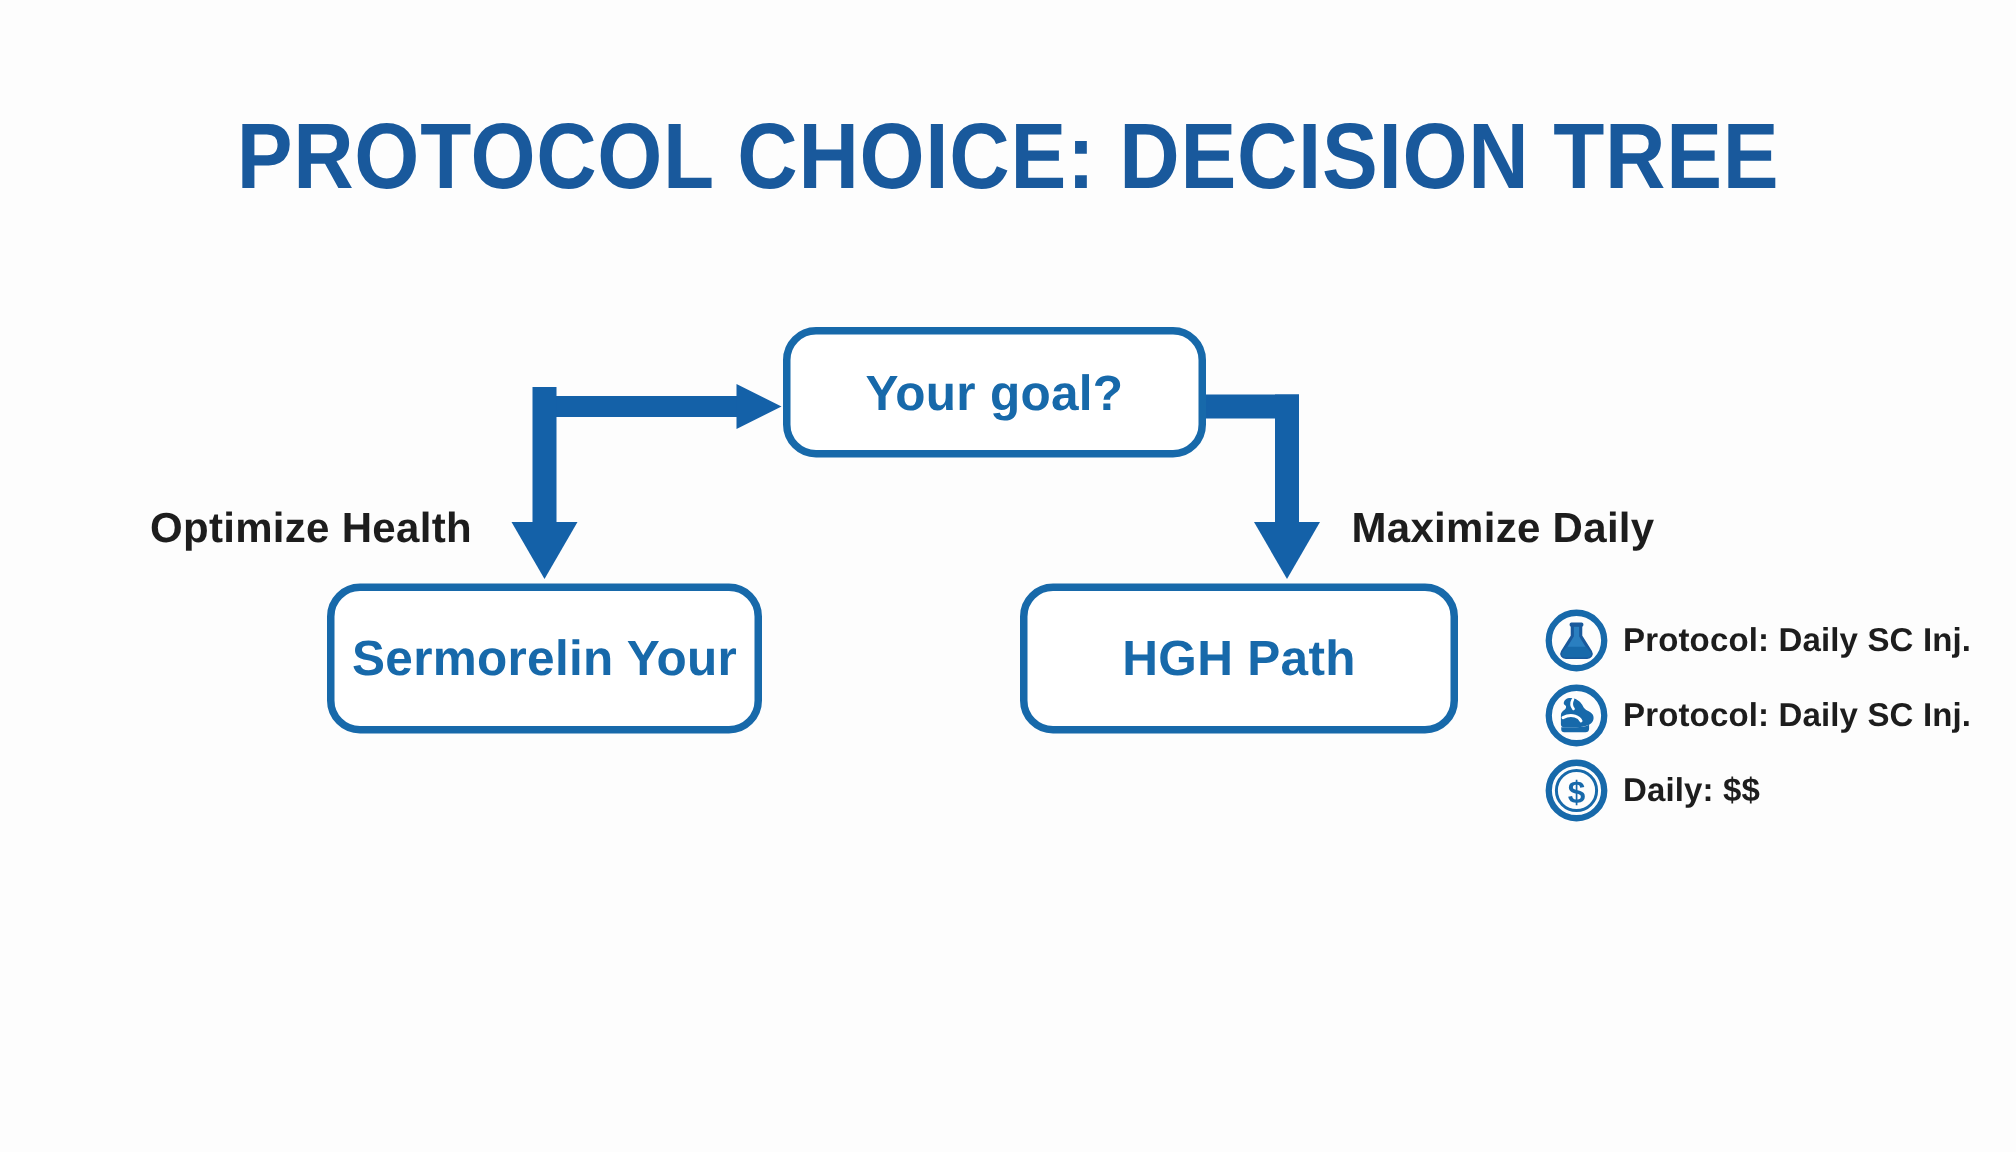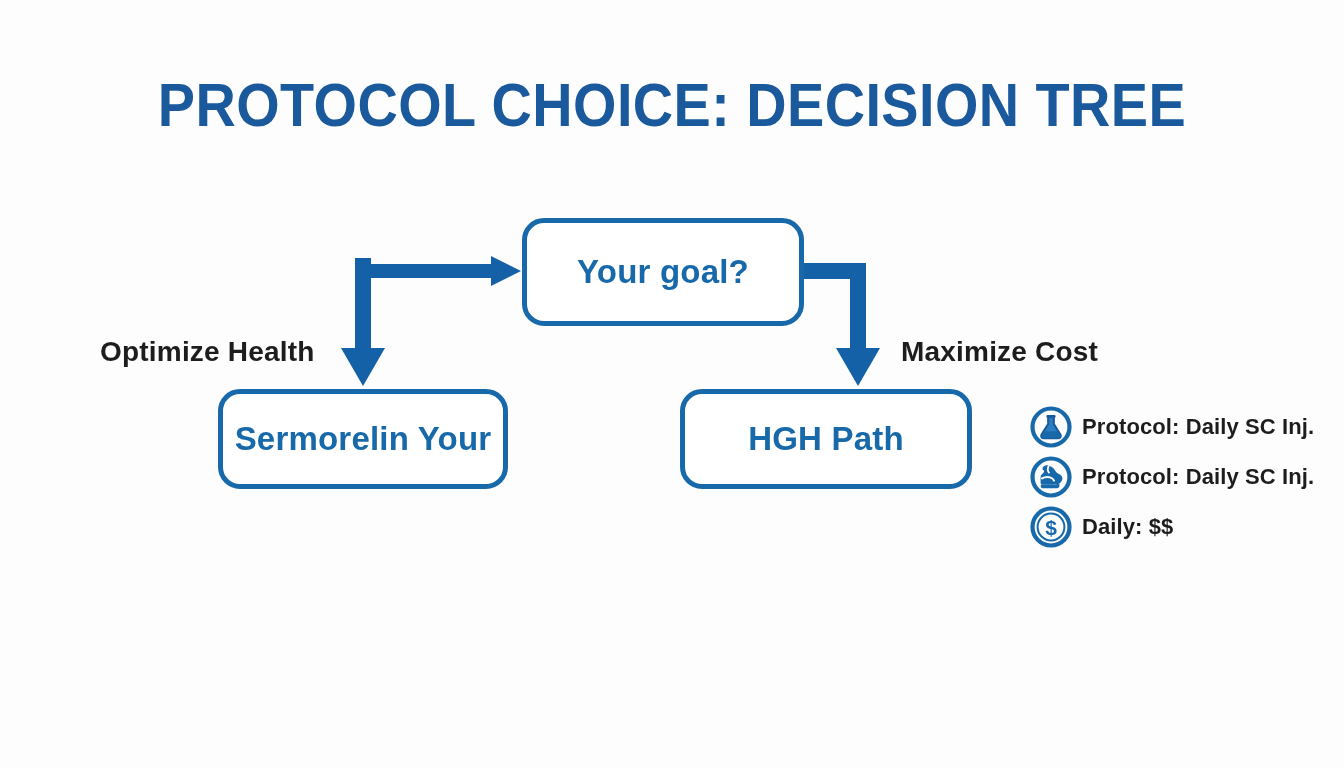--- a/index.html
+++ b/index.html
@@ -63,21 +63,21 @@
     color: #1769aa;
     font-family: "Liberation Sans Narrow", "Liberation Sans", sans-serif;
     font-weight: bold;
     letter-spacing: 0.2px;
     white-space: nowrap;
   }
   .node-root {
     left: 522px;
     top: 218px;
     width: 282px;
-    height: 108px;
+    height: 87px;
     font-size: 33px;
   }
   .node-left {
     left: 218px;
     top: 389px;
     width: 290px;
     height: 100px;
     font-size: 33px;
   }
   .node-right {
@@ -162,21 +162,21 @@
   <div class="node node-left">
     <span>Sermorelin Your</span>
   </div>
 
   <div class="node node-right">
     <span>HGH Path</span>
   </div>
 
   <div class="branch-label branch-label-left">Optimize Health</div>
 
-  <div class="branch-label branch-label-right">Maximize Cost</div>
+  <div class="branch-label branch-label-right">Maximize Daily</div>
 
   <div class="legend">
 
     <div class="legend-row">
       <svg class="legend-icon" viewBox="0 0 44 44">
         <circle cx="22" cy="22" r="18.5" fill="none" stroke="#1769aa" stroke-width="4.2"></circle>
         <path d="M 19.2 11.5 L 19.2 19.0 L 12.6 29.6 C 11.5 31.4 12.8 33.3 14.9 33.3 L 29.1 33.3 C 31.2 33.3 32.5 31.4 31.4 29.6 L 24.8 19.0 L 24.8 11.5 Z" fill="#2a7fc0" stroke="#19599c" stroke-width="2.1" stroke-linejoin="round"></path>
         <path d="M 15.6 26.2 L 28.4 26.2 L 31.4 29.6 C 32.5 31.4 31.2 33.3 29.1 33.3 L 14.9 33.3 C 12.8 33.3 11.5 31.4 12.6 29.6 Z" fill="#1769aa"></path>
         <rect x="17.4" y="10.0" width="9.2" height="2.8" rx="1.2" fill="#19599c"></rect>
       </svg>

